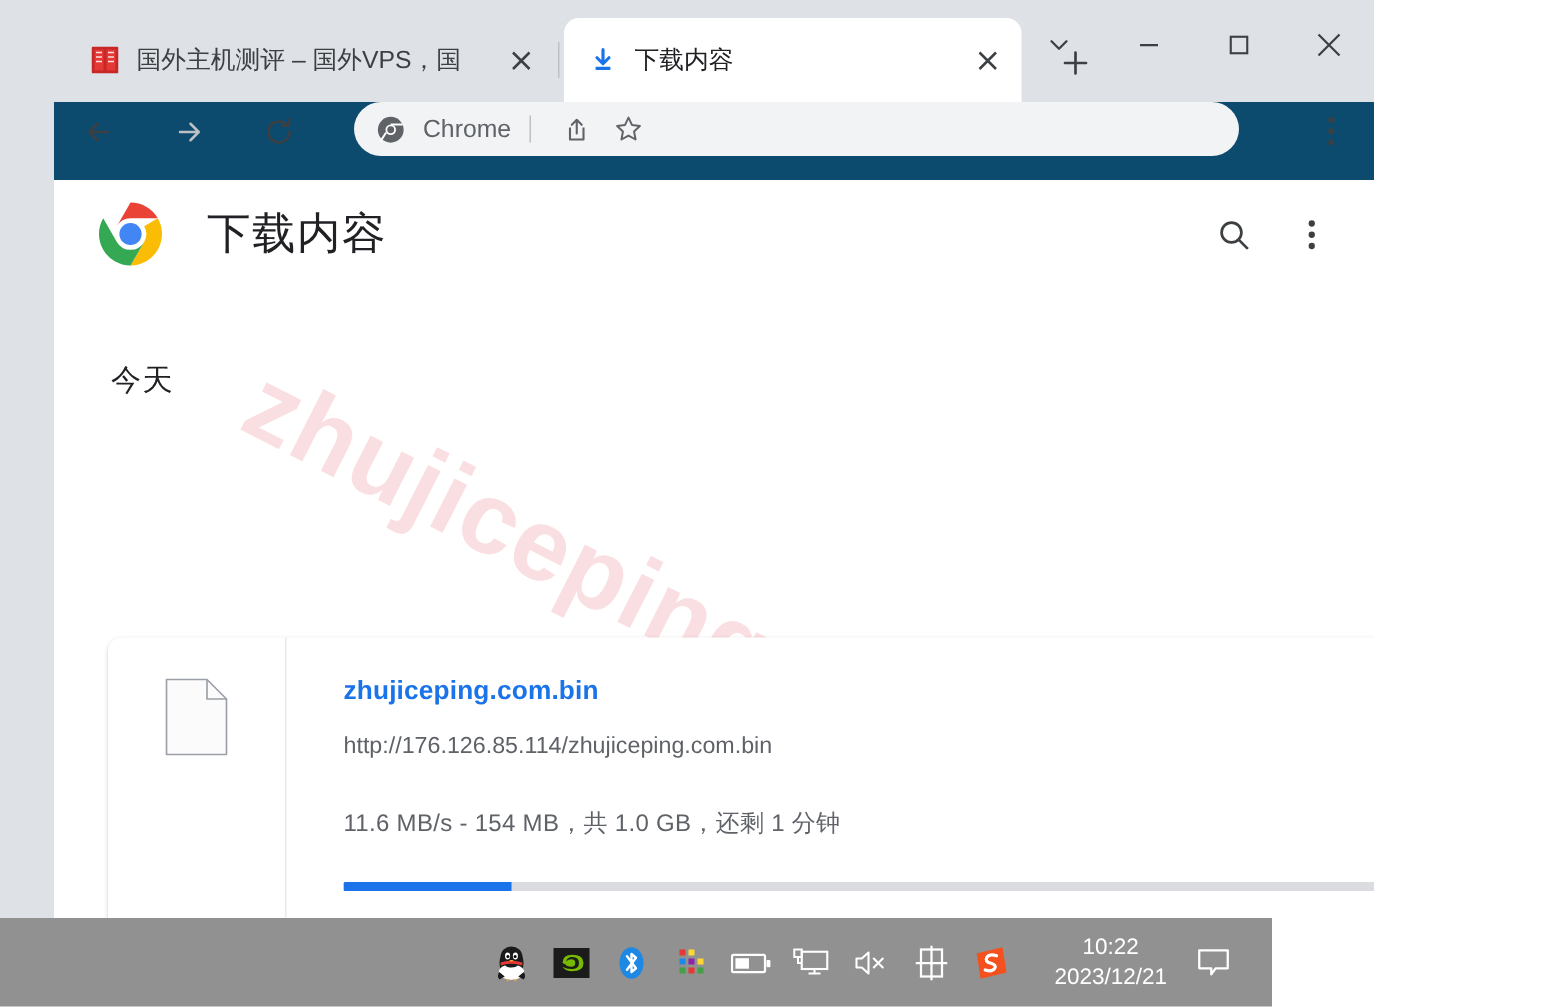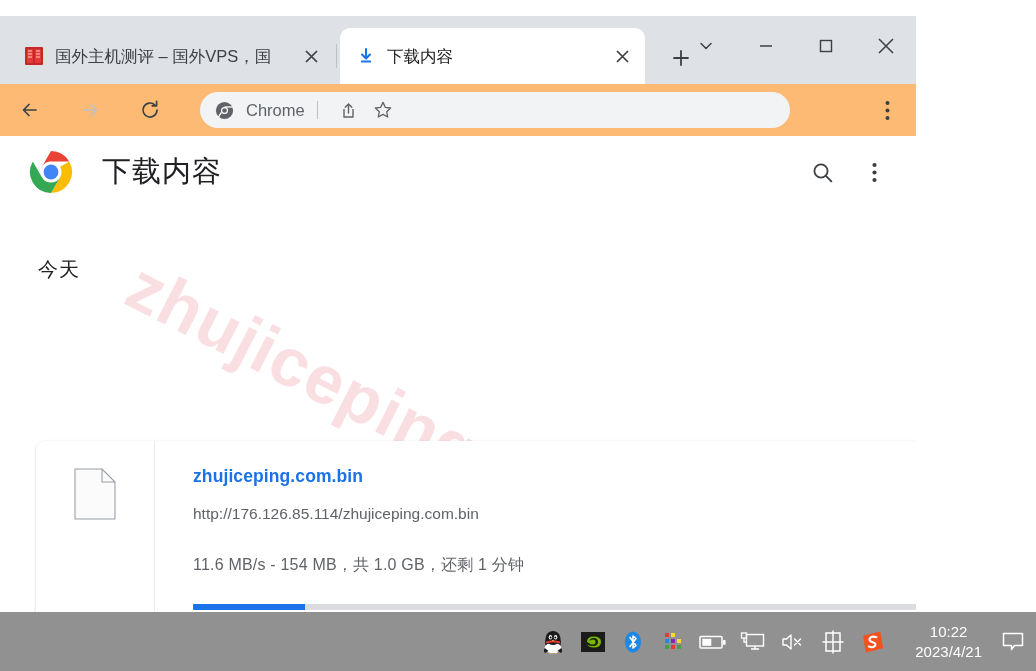--- a/index.html
+++ b/index.html
@@ -5,24 +5,25 @@
   * { box-sizing: border-box; margin: 0; padding: 0; }
   html, body {
     width: 1036px; height: 671px;
     overflow: hidden;
     font-family: "Liberation Sans", "DejaVu Sans", sans-serif;
     background: #ffffff;
   }
 
   
   #browser-window {
-    position: absolute; left: 0; top: 16px;
+    position: absolute; left: 0; top: 0;
     width: 916px; height: 612px;
     background: #dee1e6;
     overflow: hidden;
+    padding-left: 36px;
   }
 
   
   #tab-strip {
     position: relative;
     height: 68px;
     background: #dee1e6;
   }
   .tab {
     position: absolute;
@@ -83,23 +84,23 @@
   .win-btn {
     width: 60px; height: 60px;
     display: flex; align-items: center; justify-content: center;
   }
   #win-close svg { stroke: #3c4043; }
 
   
   #toolbar {
     position: relative;
     height: 52px;
-    background: #fdba74;
-    display: flex;
-    align-items: center;
+    background: #0c4a6e;
+    display: flex;
+    align-items: flex-start;
     padding: 0 10px;
     gap: 16px;
   }
   .nav-btn {
     width: 40px; height: 40px;
     margin-right: 4px;
     display: flex; align-items: center; justify-content: center;
     border-radius: 50%;
   }
   #omnibox {
@@ -262,26 +263,26 @@
   #progress-fill {
     height: 100%;
     width: 15%;
     background: #1a73e8;
   }
 
   
   #taskbar {
     position: absolute;
     left: 0; top: 612px;
-    width: 1036px; height: 59px;
+    width: 848px; height: 59px;
     background: #919191;
     display: flex;
     align-items: center;
     justify-content: flex-end;
-    padding-right: 0;
+    padding-right: 16px;
   }
   .tray-icon {
     width: 30px; height: 30px;
     margin: 0 5px;
     display: flex; align-items: center; justify-content: center;
     flex: 0 0 auto;
   }
   #tray-clock {
     margin: 0 14px 0 22px;
     color: #ffffff;
@@ -557,21 +558,21 @@
 
   <span class="tray-icon">
     <svg width="26" height="26" viewBox="0 0 26 26">
       <path d="M3.6 6 L21 3 L22.6 20 L5 23 Z" fill="#f4511e" transform="rotate(-4 13 13)"></path>
       <path d="M16.4 8.2 Q11.5 6.6 9.8 9.4 Q8.3 12 12.6 13.2 Q16.6 14.3 15.1 16.6 Q13.4 19.2 8.8 17.6" stroke="#ffffff" stroke-width="2.1" fill="none" stroke-linecap="round"></path>
     </svg>
   </span>
 
   <span id="tray-clock">
     <div>10:22</div>
-    <div>2023/4/21</div>
+    <div>2023/12/21</div>
   </span>
 
   <span id="tray-notification">
     <svg width="26" height="24" viewBox="0 0 26 24">
       <path d="M3.5 3.5 H22.5 V15.5 H14.5 L11.5 19.5 L11.5 15.5 H3.5 Z" stroke="#ffffff" stroke-width="1.5" fill="none" stroke-linejoin="round"></path>
     </svg>
   </span>
 </div>
 
 </body></html>

